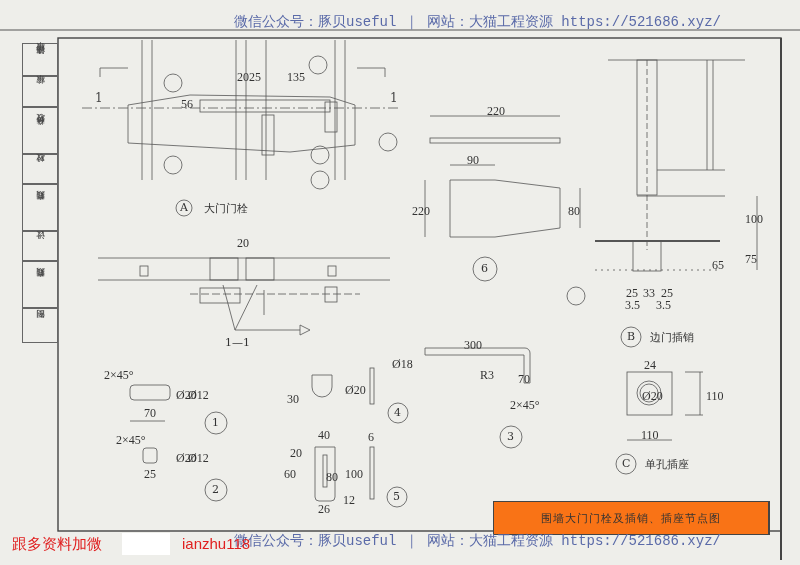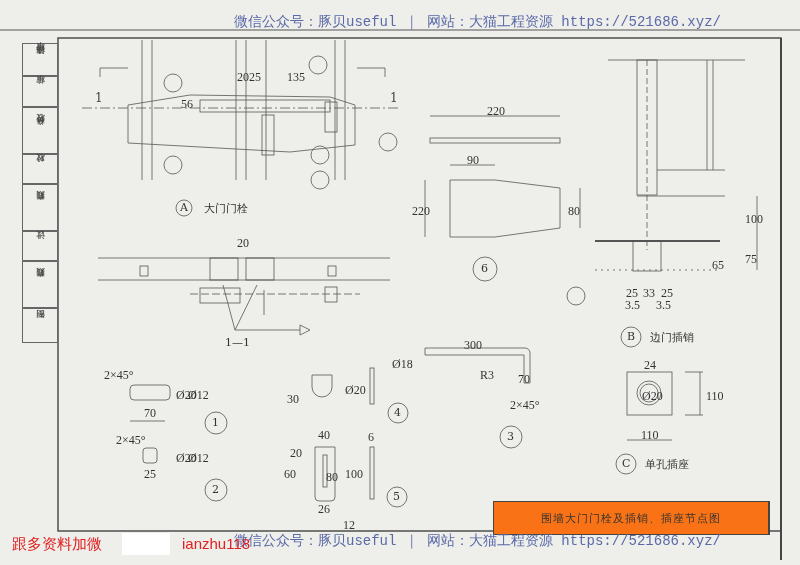--- a/index.html
+++ b/index.html
@@ -198,21 +198,21 @@
   <span class="dim" style="left:345px;top:383px;">Ø20</span>
   <span class="label" style="left:394px;top:406px;">4</span>
 
   <span class="dim" style="left:318px;top:428px;">40</span>
   <span class="dim" style="left:290px;top:446px;">20</span>
   <span class="dim" style="left:284px;top:467px;">60</span>
   <span class="dim" style="left:326px;top:470px;">80</span>
   <span class="dim" style="left:345px;top:467px;">100</span>
   <span class="dim" style="left:318px;top:502px;">26</span>
   <span class="dim" style="left:368px;top:430px;">6</span>
-  <span class="dim" style="left:343px;top:493px;margin-top:25px;">12</span>
+  <span class="dim" style="left:343px;top:493px;">12</span>
   <span class="label" style="left:393px;top:490px;">5</span>
 
   <div class="titleblock">
     <div class="tb-title">围墙大门门栓及插销、插座节点图</div>
   </div>
 
   <div class="wm wm-bottom">微信公众号：豚贝useful ｜ 网站：大猫工程资源 https://521686.xyz/</div>
   <div class="promo">跟多资料加微</div>
   <div class="promo-box"></div>
   <div class="promo-id">ianzhu118</div>

